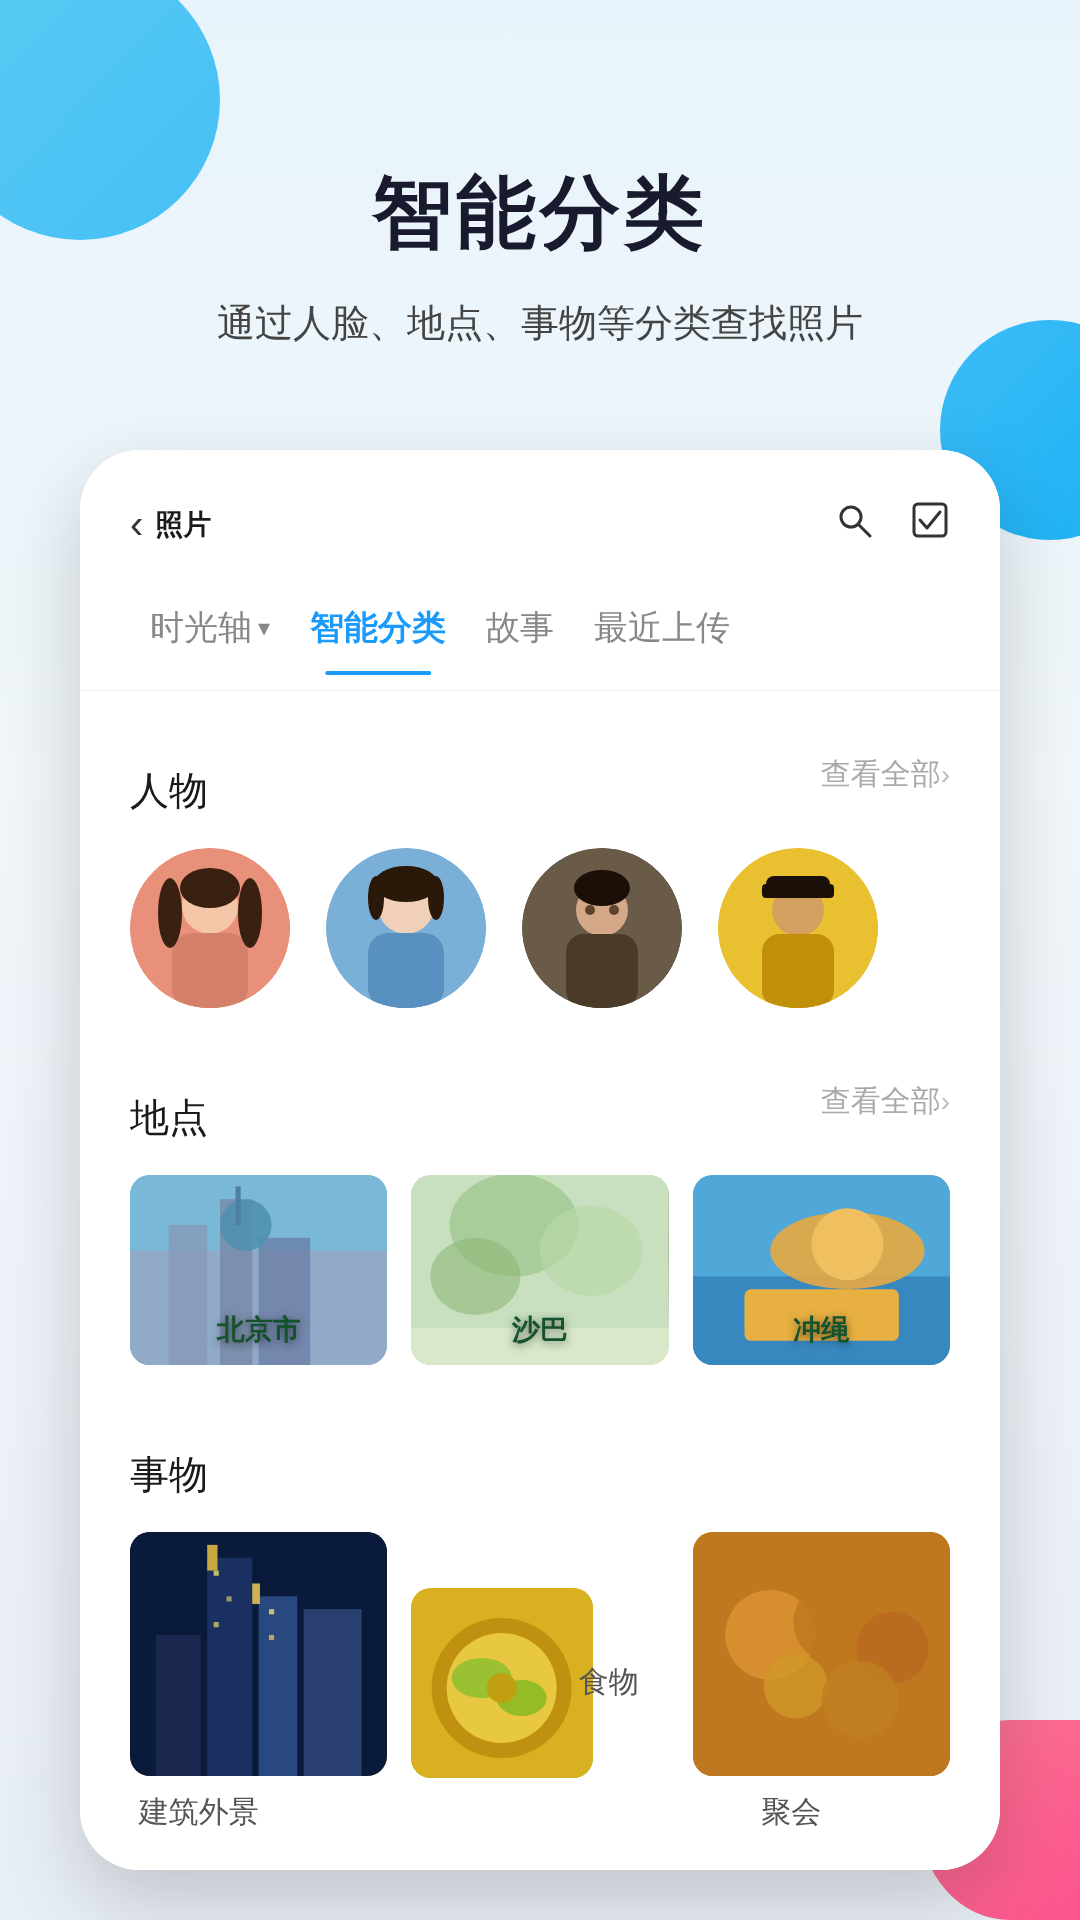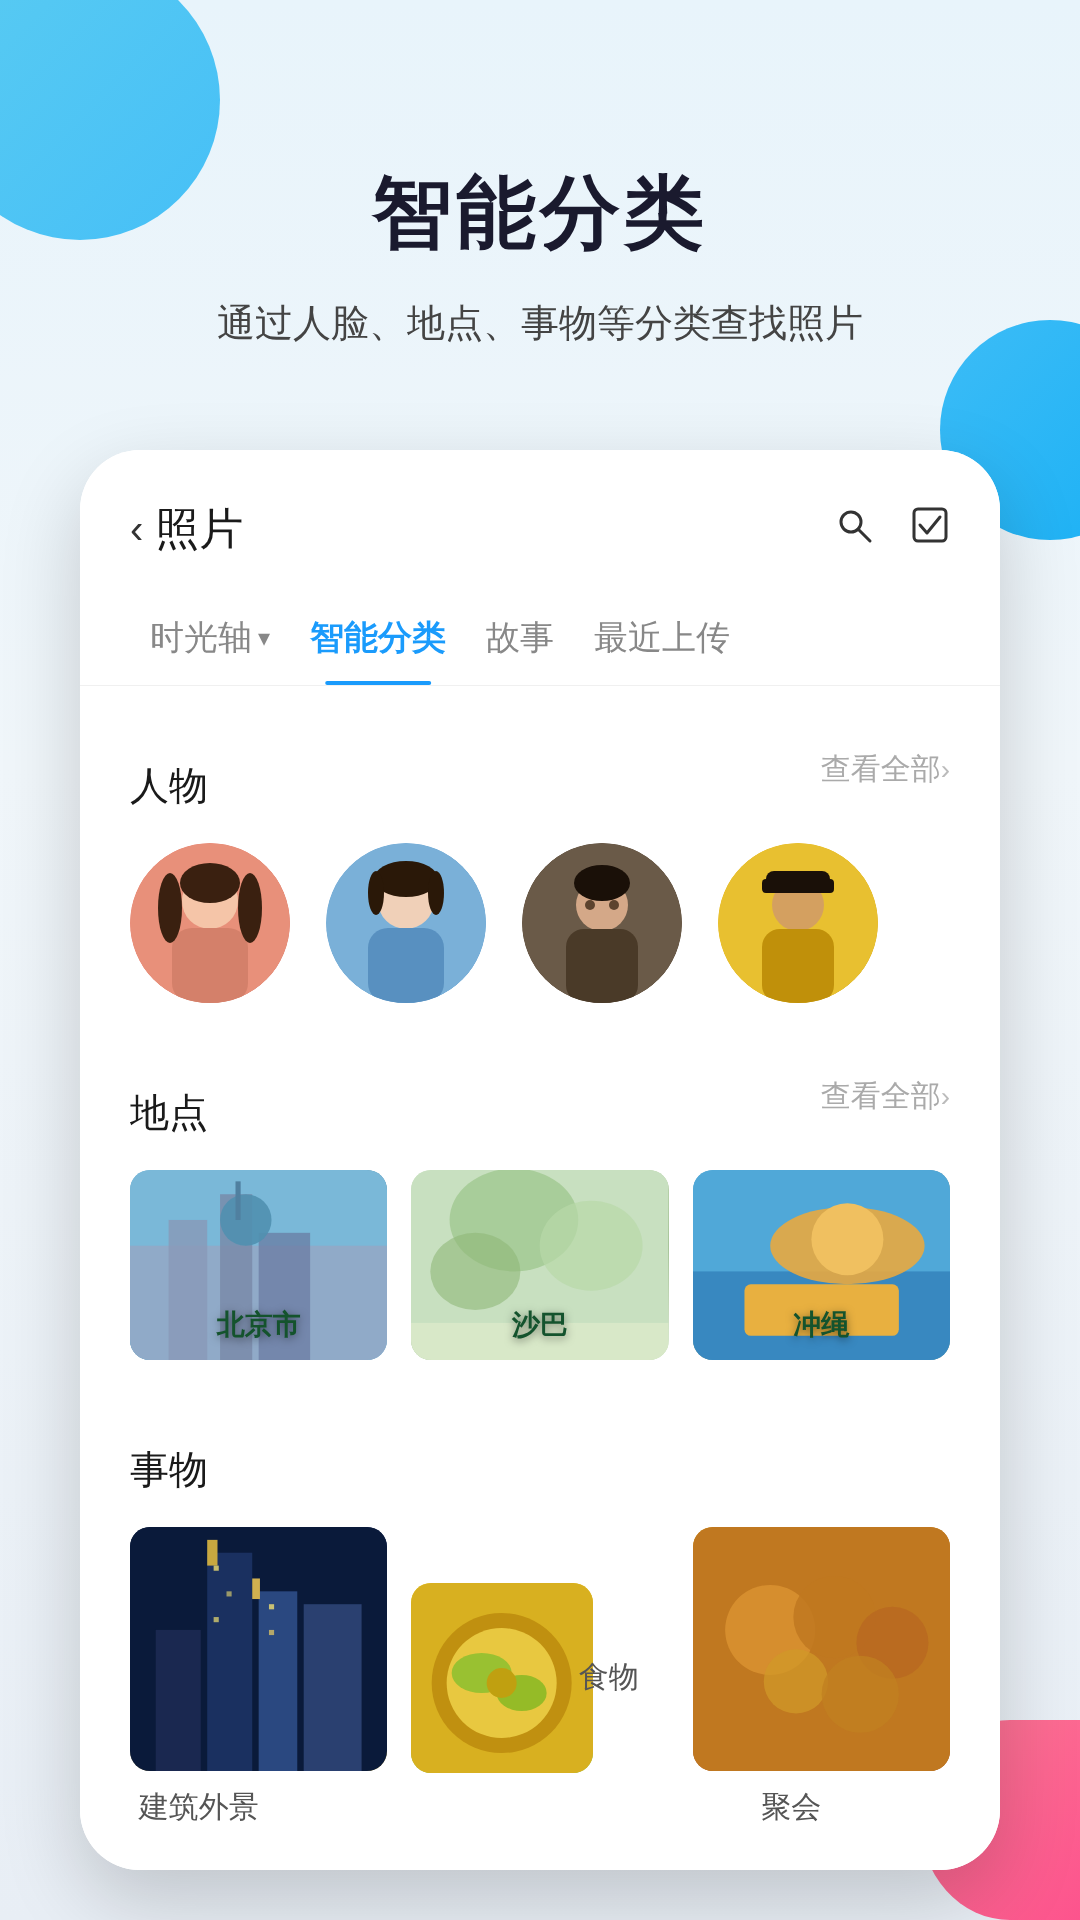--- a/index.html
+++ b/index.html
@@ -97,40 +97,40 @@
       gap: 12px;
       font-size: 38px;
       color: #1a1a1a;
       cursor: pointer;
     }
     .back-chevron {
       font-size: 40px;
       color: #333;
     }
     .header-title-text {
-      font-size: 44px;
-      font-weight: 400;
+      font-size: 28px;
+      font-weight: 700;
       color: #1a1a1a;
     }
     .header-icons {
       margin-left: auto;
       display: flex;
       gap: 36px;
     }
     .header-icon {
       font-size: 40px;
       color: #333;
       cursor: pointer;
     }
 
     
     .tabs-row {
       display: flex;
       align-items: center;
-      padding: 20px 50px 0;
+      padding: 20px 50px 15px;
       background: #fff;
       border-bottom: 1px solid #f0f0f0;
     }
     .tab-item {
       font-size: 34px;
       color: #888;
       padding: 16px 20px 24px;
       cursor: pointer;
       position: relative;
       white-space: nowrap;

